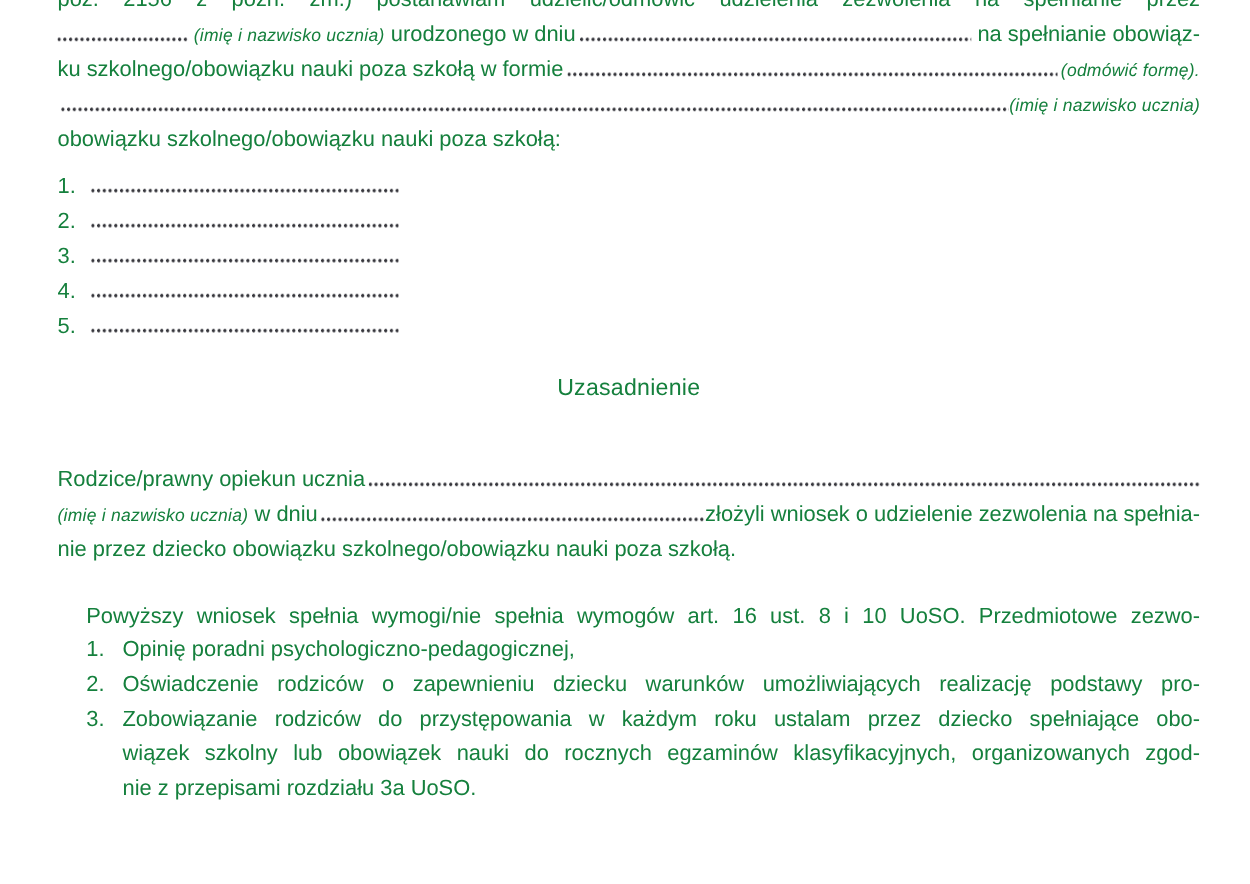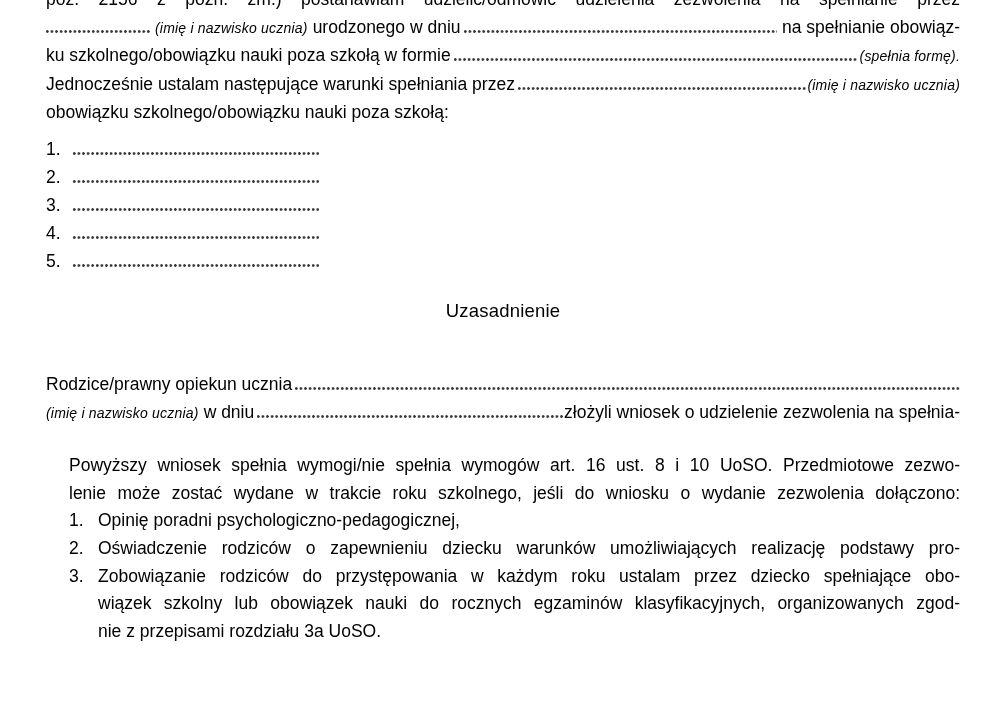--- a/index.html
+++ b/index.html
@@ -3,21 +3,21 @@
 <meta charset="utf-8">
 <style>
   html, body { margin: 0; padding: 0; background: #ffffff; }
   .page {
     position: relative;
     width: 1000px;
     height: 707px;
     background: #ffffff;
     overflow: hidden;
     font-family: "Liberation Sans", "DejaVu Sans", sans-serif;
-    color: #000000;
+    color: #15803d;
     font-size: 17.5px;
     line-height: 27.6px;
     box-sizing: border-box;
     padding-left: 46px;
     padding-right: 40px;
   }
   .line { white-space: nowrap; }
   .flexline { display: flex; align-items: baseline; white-space: nowrap; }
   .jst { text-align: justify; text-align-last: justify; }
   .note {
@@ -74,25 +74,24 @@
       <span class="dots fixed" style="width:104px"></span>
       <span class="note sp-l">(imię i nazwisko ucznia)</span>
       <span class="sp-l">urodzonego w dniu</span>
       <span class="dots grow sp-l3"></span>
       <span class="sp-l">na spełnianie obowiąz-</span>
     </div>
 
     <div class="flexline">
       <span>ku szkolnego/obowiązku nauki poza szkołą w formie</span>
       <span class="dots grow sp-l3"></span>
-      <span class="note sp-l3">(spełnia formę).</span>
+      <span class="note sp-l3">(odmówić formę).</span>
     </div>
 
     <div class="flexline">
-      <span>Jednocześnie ustalam następujące warunki spełniania przez</span>
       <span class="dots grow sp-l3"></span>
       <span class="note">(imię i nazwisko ucznia)</span>
     </div>
 
     <div class="line">obowiązku szkolnego/obowiązku nauki poza szkołą:</div>
   </div>
 
   <div class="conditions">
     <div class="cond-row">
       <span class="cond-num">1.</span>
@@ -122,25 +121,25 @@
     <div class="flexline">
       <span>Rodzice/prawny opiekun ucznia</span>
       <span class="dots grow sp-l3"></span>
     </div>
     <div class="flexline">
       <span class="note sp-r">(imię i nazwisko ucznia)</span>
       <span>w dniu</span>
       <span class="dots grow sp-l3"></span>
       <span>złożyli wniosek o udzielenie zezwolenia na spełnia-</span>
     </div>
+    <div class="line">nie przez dziecko obowiązku szkolnego/obowiązku nauki poza szkołą.</div>
   </div>
 
   <div class="para2">
     <div class="line jst">Powyższy wniosek spełnia wymogi/nie spełnia wymogów art. 16 ust. 8 i 10 UoSO. Przedmiotowe zezwo-</div>
-    <div class="line jst">lenie może zostać wydane w trakcie roku szkolnego, jeśli do wniosku o wydanie zezwolenia dołączono:</div>
 
     <div class="req-row">
       <span class="req-num">1.</span>
       <div class="req-body">
         <div class="line">Opinię poradni psychologiczno-pedagogicznej,</div>
       </div>
     </div>
 
     <div class="req-row">
       <span class="req-num">2.</span>

